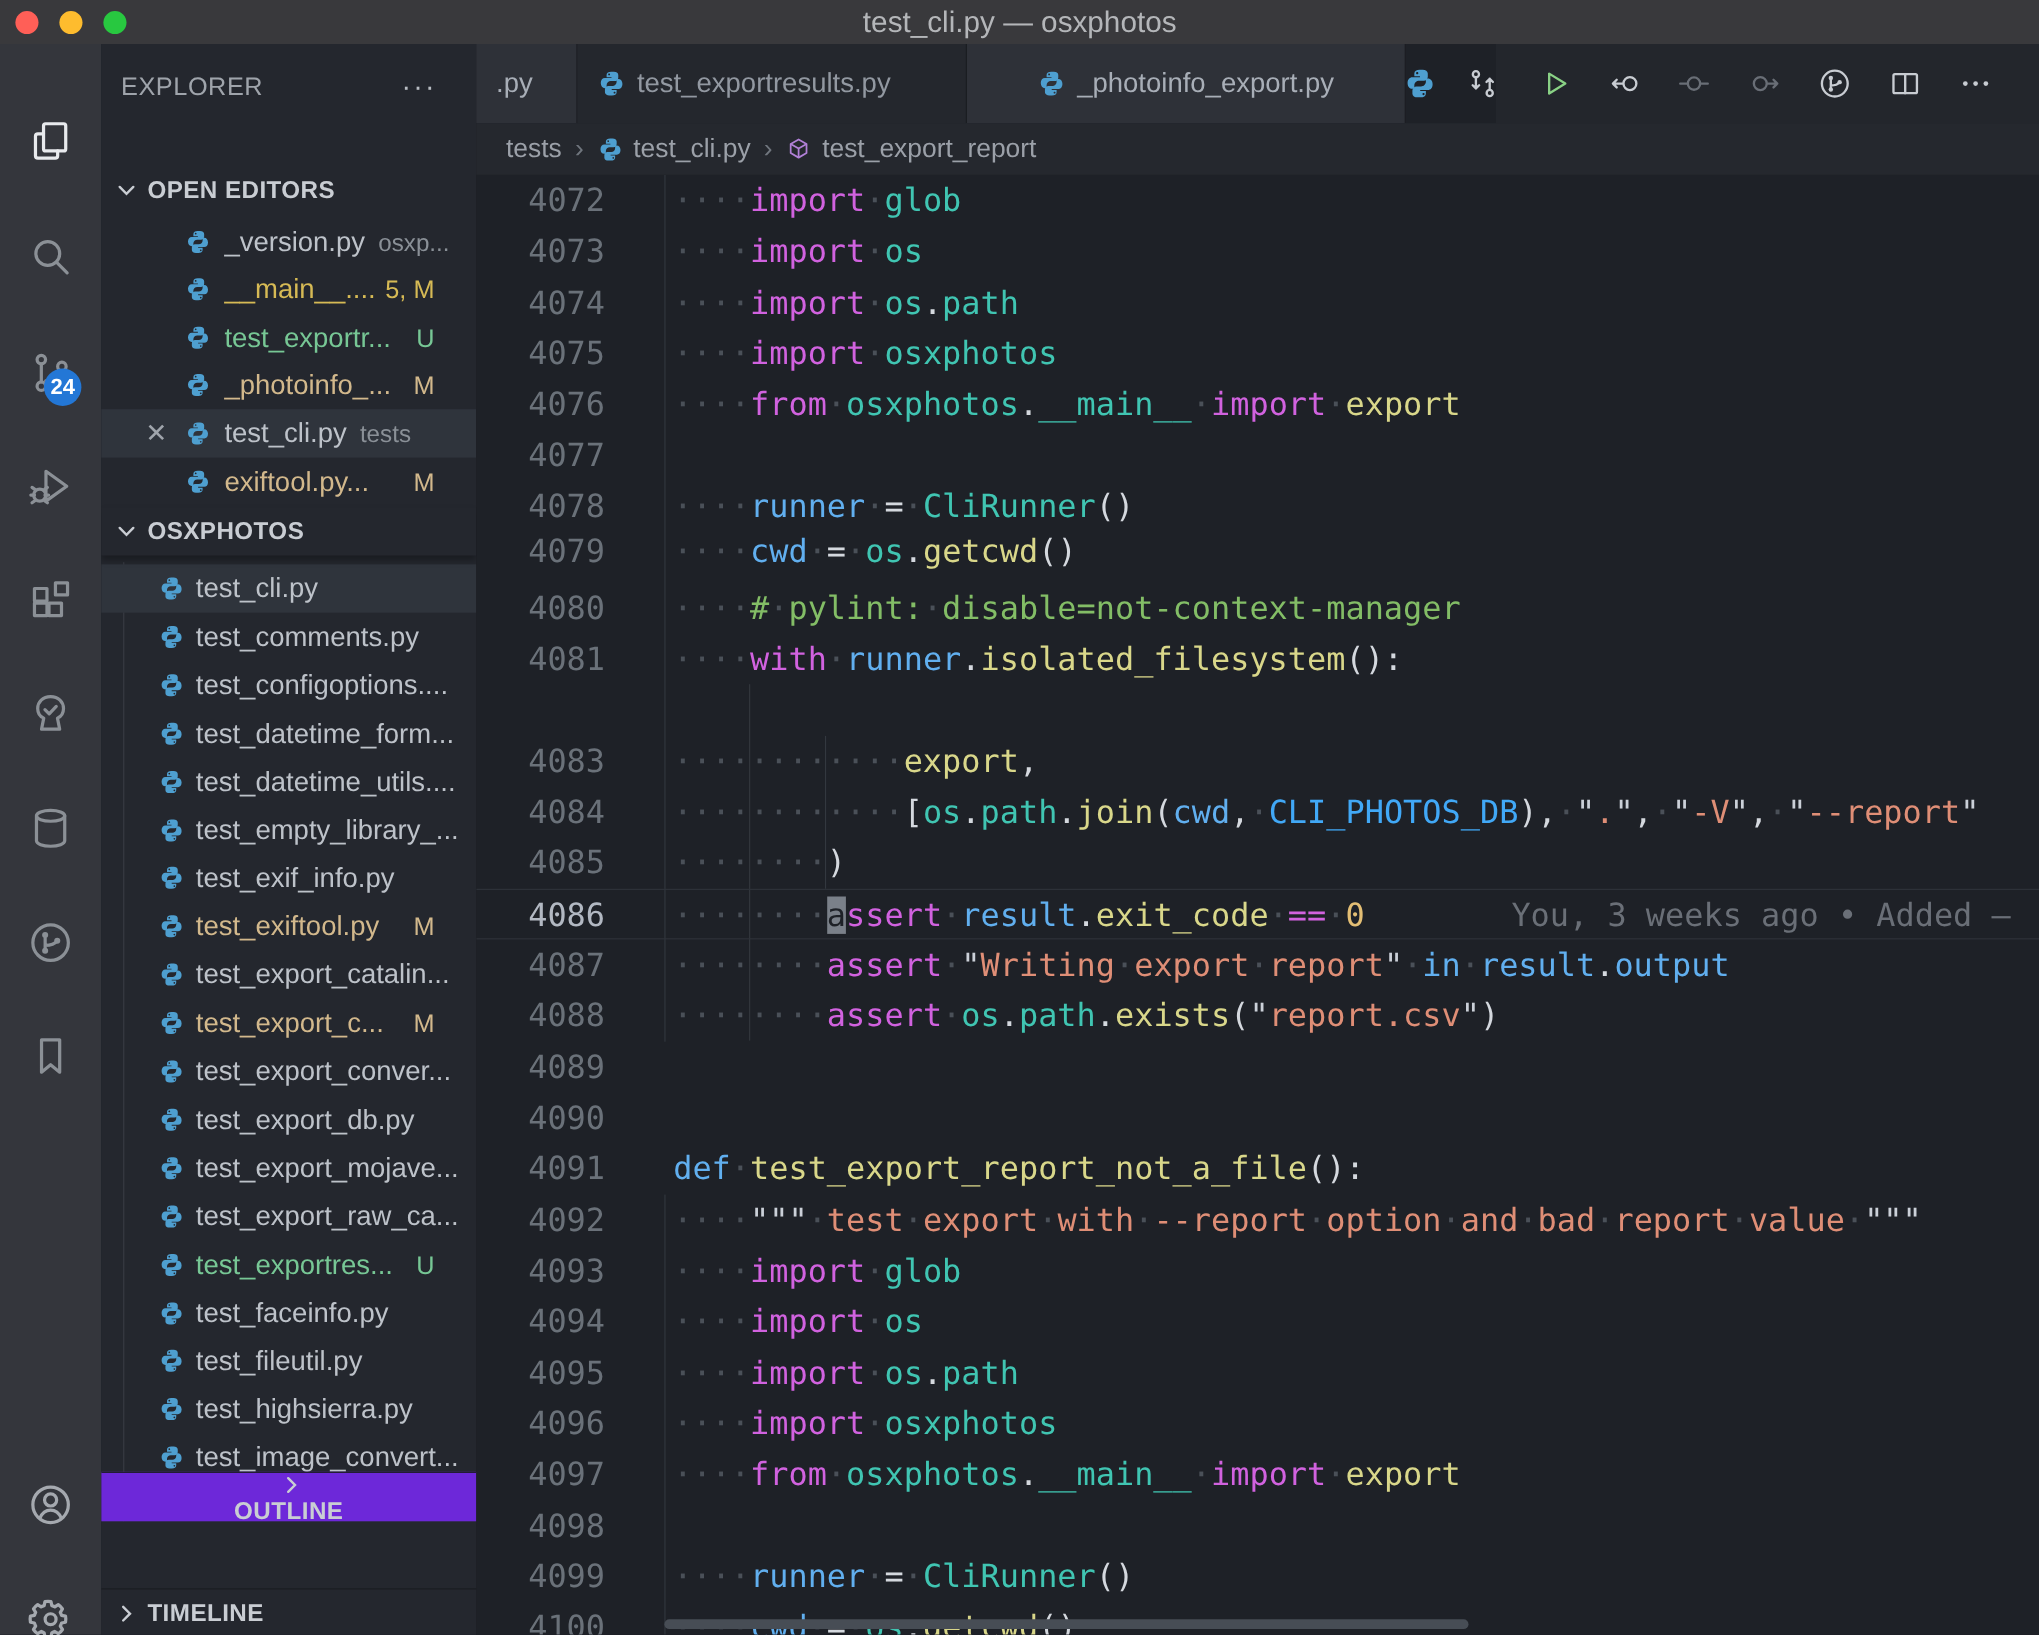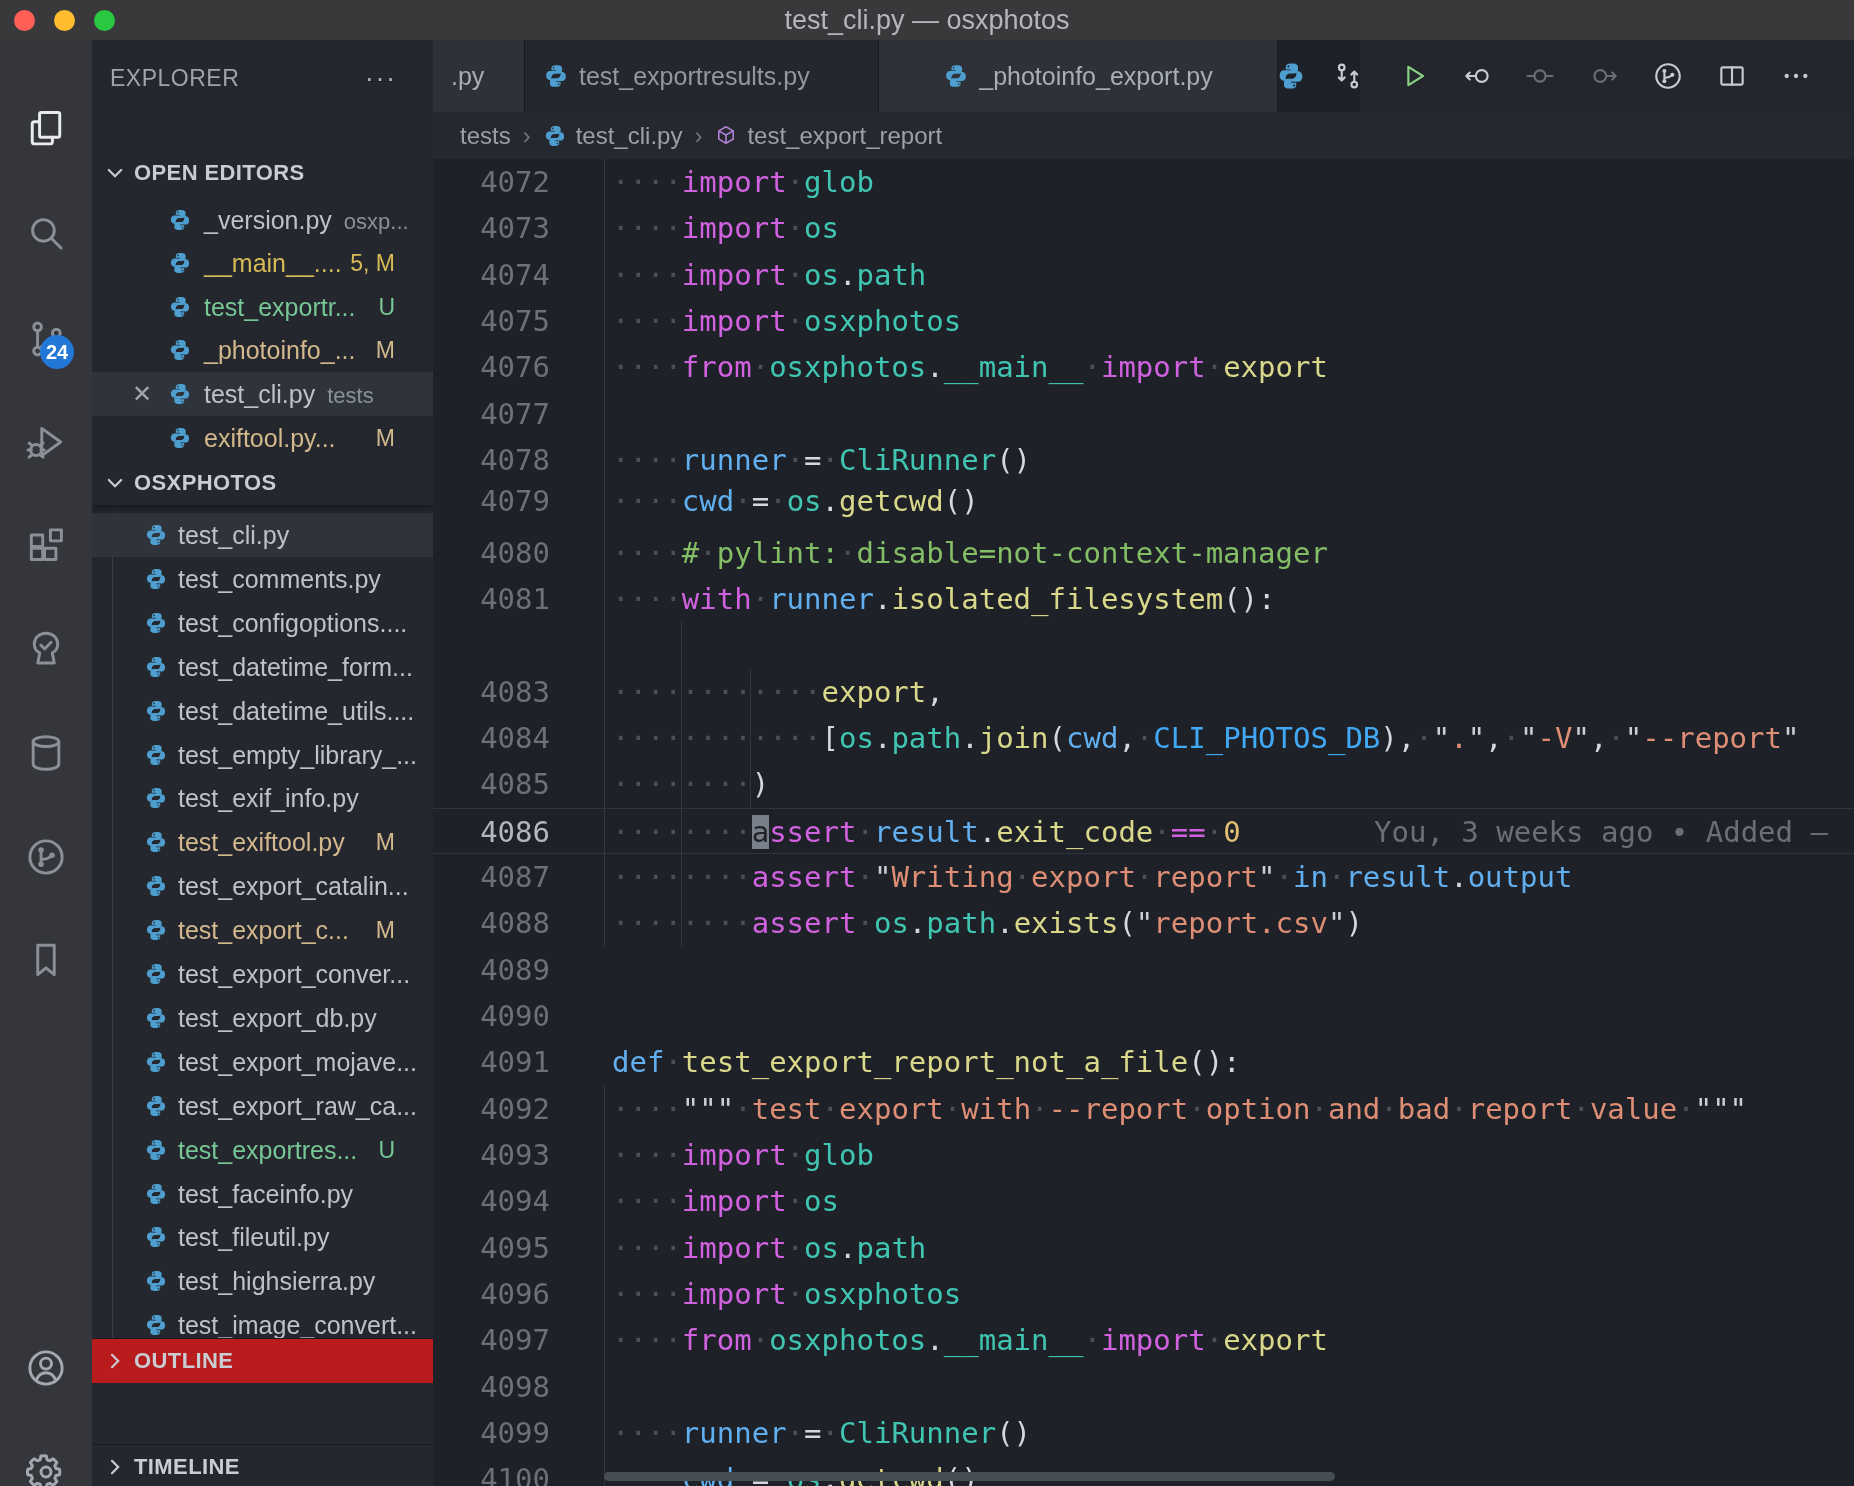--- a/index.html
+++ b/index.html
@@ -418,21 +418,21 @@
       </div>
       <div class="sb-row " style="top: 1307px; z-index: 1;">
         <span class="tree-icon">
           <svg width="24" height="24" viewBox="0 0 24 24" fill="#4E9FD0">
             <path d="M11.7 2C9.4 2 7.8 2.9 7.8 4.7v2h4.1v.7H6.3C4.4 7.4 2.9 9 2.9 11.6s1.5 4.2 3.4 4.2h1.5v-2.5c0-1.9 1.6-3.4 3.5-3.4h3.4c1.6 0 2.9-1.3 2.9-2.9V4.7C17.6 3 15.9 2 13.9 2h-2.2zM9.9 3.6c.5 0 .8.4.8.8s-.3.8-.8.8-.8-.4-.8-.8.3-.8.8-.8z"></path>
             <path d="M12.3 22c2.3 0 3.9-.9 3.9-2.7v-2h-4.1v-.7h5.6c1.9 0 3.4-1.6 3.4-4.2s-1.5-4.2-3.4-4.2h-1.5v2.5c0 1.9-1.6 3.4-3.5 3.4h-3.4c-1.6 0-2.9 1.3-2.9 2.9v2.3C6.4 21 8.1 22 10.1 22h2.2zm2.2-1.6c-.5 0-.8-.4-.8-.8s.3-.8.8-.8.8.4.8.8-.3.8-.8.8z"></path>
           </svg>
         </span>
         <span class="tree-name c-norm">test_incloud_catali...</span>
       </div>
-      <div class="sb-row sec-head sec-bot" style="top: 1298px; z-index: 2; background: #b91c1c;">
+      <div class="sb-row sec-head sec-bot" style="top: 1298px; z-index: 2; background: #6d28d9; flex-direction: column;">
         <span class="chev">
           <svg width="22" height="22" viewBox="0 0 16 16" fill="none" stroke="currentColor" stroke-width="1.6" stroke-linecap="round">
             <path d="M5.8 3.5L10.3 8l-4.5 4.5"></path>
           </svg>
         </span>
         <span>OUTLINE</span>
       </div>
       <div class="sb-row sec-head sec-bot" style="top: 1404px; z-index: 2; background: rgb(36, 39, 46);">
         <span class="chev">
           <svg width="22" height="22" viewBox="0 0 16 16" fill="none" stroke="currentColor" stroke-width="1.6" stroke-linecap="round">

